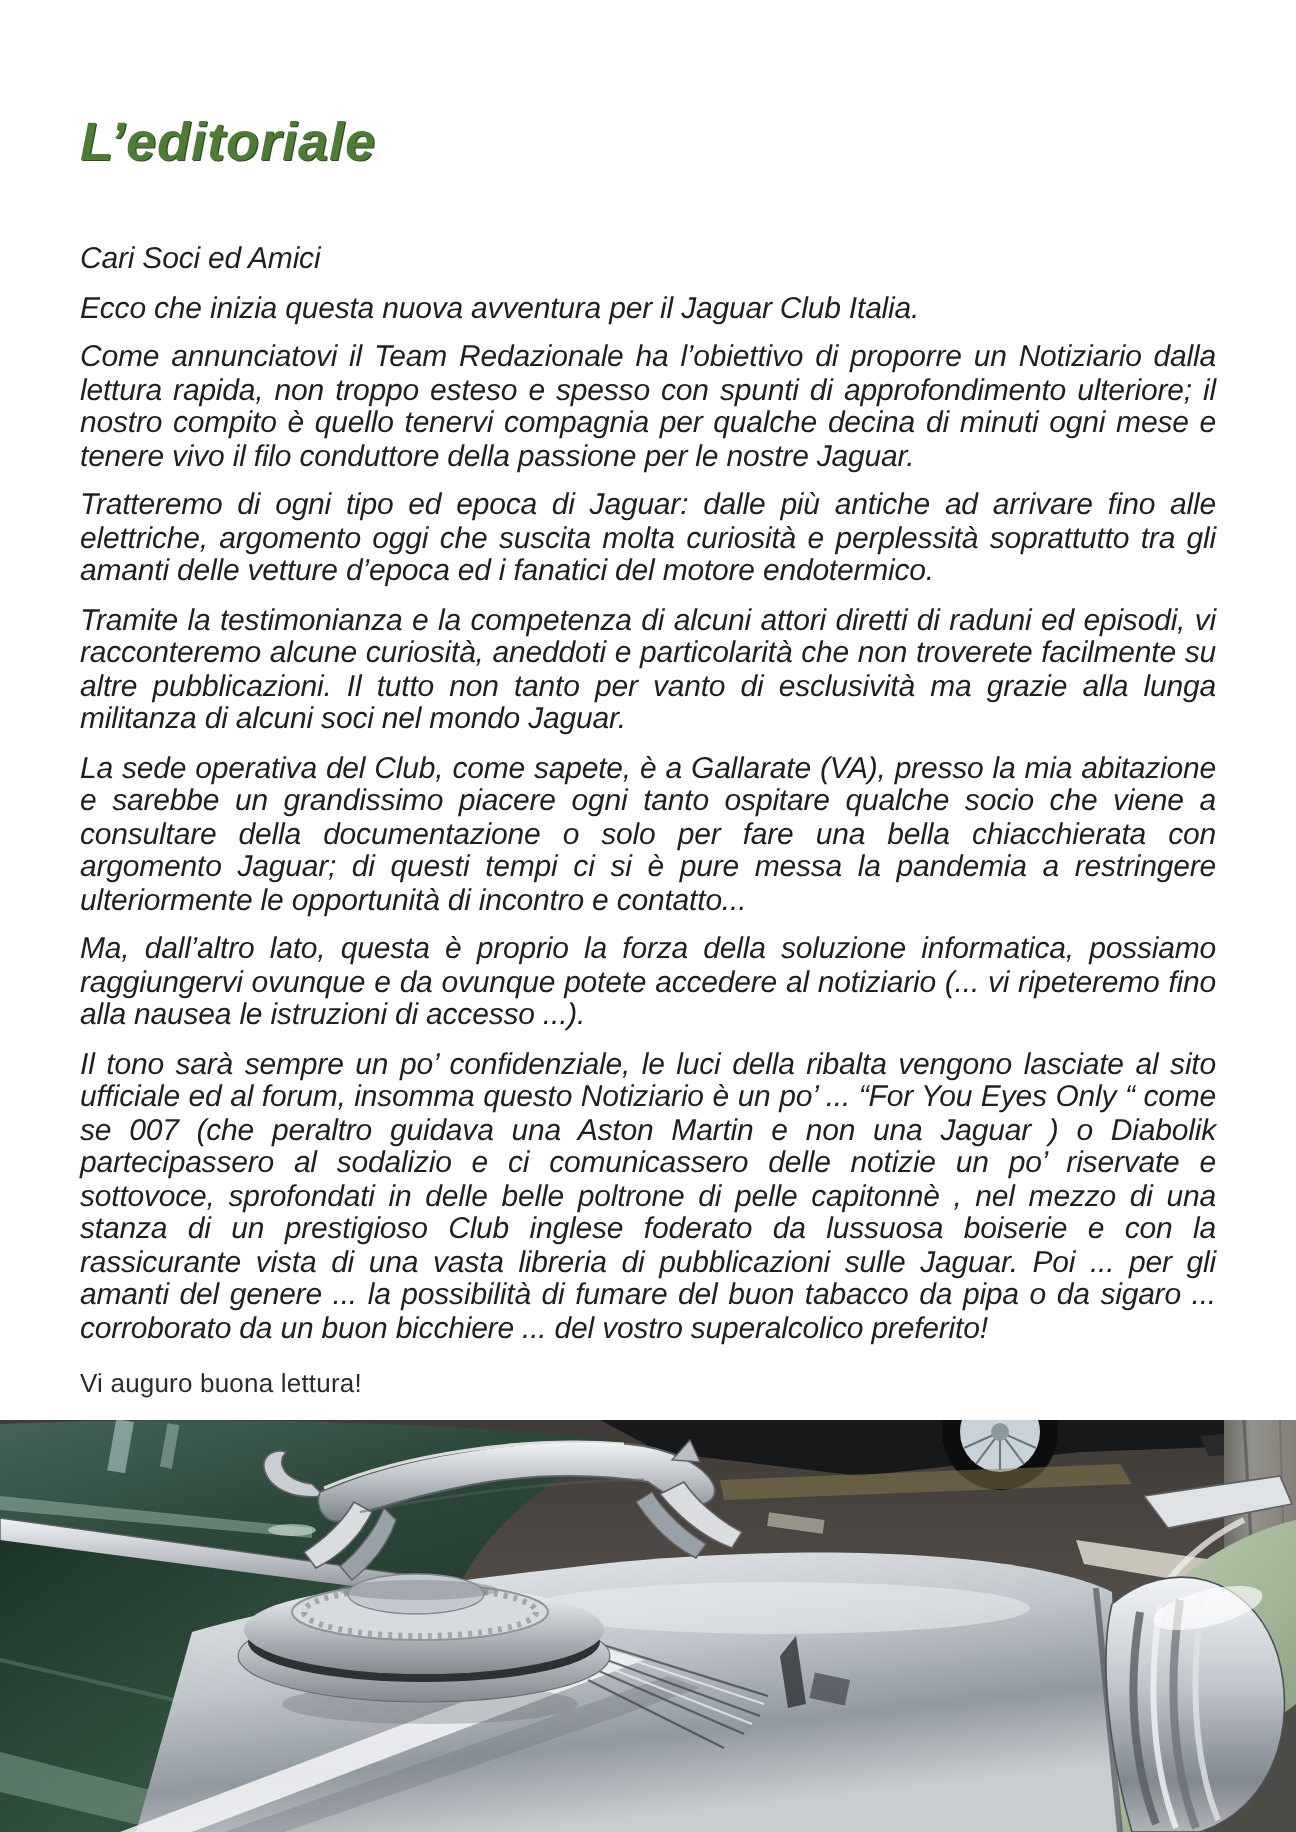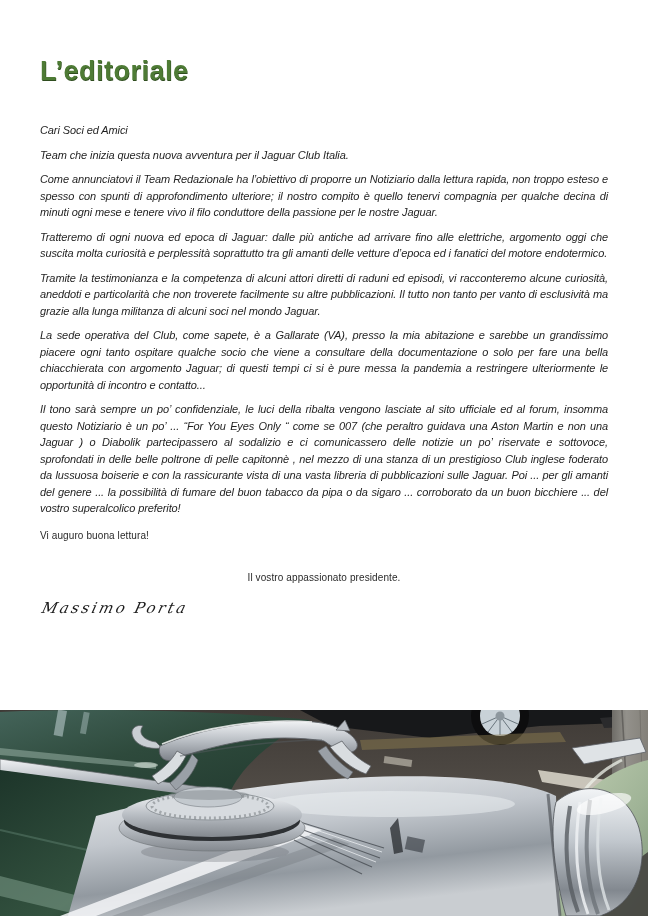--- a/index.html
+++ b/index.html
@@ -3,35 +3,35 @@
 <meta charset="utf-8">
 <style>
   html,body{margin:0;padding:0;background:#ffffff;}
   body{
     width:648px;height:916px;position:relative;overflow:hidden;
     font-family:"Liberation Sans",sans-serif;
   }
   .page{position:absolute;inset:0;background:#ffffff;}
   .page-title{
     position:absolute;left:40px;top:56px;margin:0;
-    font-size:27px;line-height:30px;font-weight:bold;
+    font-size:27px;line-height:30px;font-style:italic;font-weight:bold;
     color:#4e7b35;letter-spacing:.5px;
     text-shadow:.6px .6px 0 #2f4d1f;
     text-align:center;
   }
   .letter{position:absolute;left:40px;right:40px;top:116px;color:#1f1f1f;}
   .letter p{margin:0;}
   p.ital{
-    font-style:italic;font-size:11px;line-height:16.5px;
+    font-style:italic;font-size:15px;line-height:16.5px;
     text-align:justify;text-align-last:left;letter-spacing:-.1px;
     margin-top:8px;color:#1f1f1f;
   }
   p.salutation{margin-top:6px;}
   p.plain{
-    font-style:normal;font-size:10px;line-height:16.5px;
+    font-style:normal;font-size:13px;line-height:16.5px;
     margin-top:11px;color:#2a2a2a;letter-spacing:.1px;
   }
   p.signoff{margin-top:26px;text-align:center;}
   .signature{
     margin-top:12px;width:max-content;
     font-family:"DejaVu Serif",serif;font-style:italic;
     font-size:15px;letter-spacing:2.5px;color:#1c1c1c;
     transform:skewX(-14deg);transform-origin:left bottom;
   }
   .photo{
@@ -42,25 +42,26 @@
 </style>
 </head>
 <body>
 
 <div class="page">
 
   <h1 class="page-title">L’editoriale</h1>
 
   <div class="letter">
     <p class="ital salutation">Cari Soci ed Amici</p>
-    <p class="ital">Team che inizia questa nuova avventura per il Jaguar Club Italia.</p>
+    <p class="ital">Ecco che inizia questa nuova avventura per il Jaguar Club Italia.</p>
     <p class="ital">Come annunciatovi il Team Redazionale ha l’obiettivo di proporre un Notiziario dalla lettura rapida, non troppo esteso e spesso con spunti di approfondimento ulteriore; il nostro compito è quello tenervi compagnia per qualche decina di minuti ogni mese e tenere vivo il filo conduttore della passione per le nostre Jaguar.</p>
-    <p class="ital">Tratteremo di ogni nuova ed epoca di Jaguar: dalle più antiche ad arrivare fino alle elettriche, argomento oggi che suscita molta curiosità e perplessità soprattutto tra gli amanti delle vetture d’epoca ed i fanatici del motore endotermico.</p>
+    <p class="ital">Tratteremo di ogni tipo ed epoca di Jaguar: dalle più antiche ad arrivare fino alle elettriche, argomento oggi che suscita molta curiosità e perplessità soprattutto tra gli amanti delle vetture d’epoca ed i fanatici del motore endotermico.</p>
     <p class="ital">Tramite la testimonianza e la competenza di alcuni attori diretti di raduni ed episodi, vi racconteremo alcune curiosità, aneddoti e particolarità che non troverete facilmente su altre pubblicazioni. Il tutto non tanto per vanto di esclusività ma grazie alla lunga militanza di alcuni soci nel mondo Jaguar.</p>
     <p class="ital">La sede operativa del Club, come sapete, è a Gallarate (VA), presso la mia abitazione e sarebbe un grandissimo piacere ogni tanto ospitare qualche socio che viene a consultare della documentazione o solo per fare una bella chiacchierata con argomento Jaguar; di questi tempi ci si è pure messa la pandemia a restringere ulteriormente le opportunità di incontro e contatto...</p>
+    <p class="ital">Ma, dall’altro lato, questa è proprio la forza della soluzione informatica, possiamo raggiungervi ovunque e da ovunque potete accedere al notiziario (... vi ripeteremo fino alla nausea le istruzioni di accesso ...).</p>
     <p class="ital">Il tono sarà sempre un po’ confidenziale, le luci della ribalta vengono lasciate al sito ufficiale ed al forum, insomma questo Notiziario è un po’ ... “For You Eyes Only “ come se 007 (che peraltro guidava una Aston Martin e non una Jaguar ) o Diabolik partecipassero al sodalizio e ci comunicassero delle notizie un po’ riservate e sottovoce, sprofondati in delle belle poltrone di pelle capitonnè , nel mezzo di una stanza di un prestigioso Club inglese foderato da lussuosa boiserie e con la rassicurante vista di una vasta libreria di pubblicazioni sulle Jaguar. Poi ... per gli amanti del genere ... la possibilità di fumare del buon tabacco da pipa o da sigaro ... corroborato da un buon bicchiere ... del vostro superalcolico preferito!</p>
     <p class="plain">Vi auguro buona lettura!</p>
     <p class="plain signoff">Il vostro appassionato presidente.</p>
     <div class="signature">Massimo Porta</div>
   </div>
 
   <div class="photo">
     <svg viewBox="0 0 648 206" preserveAspectRatio="none">
       <defs>
         <linearGradient id="asph" x1="0" y1="0" x2="0" y2="1">

